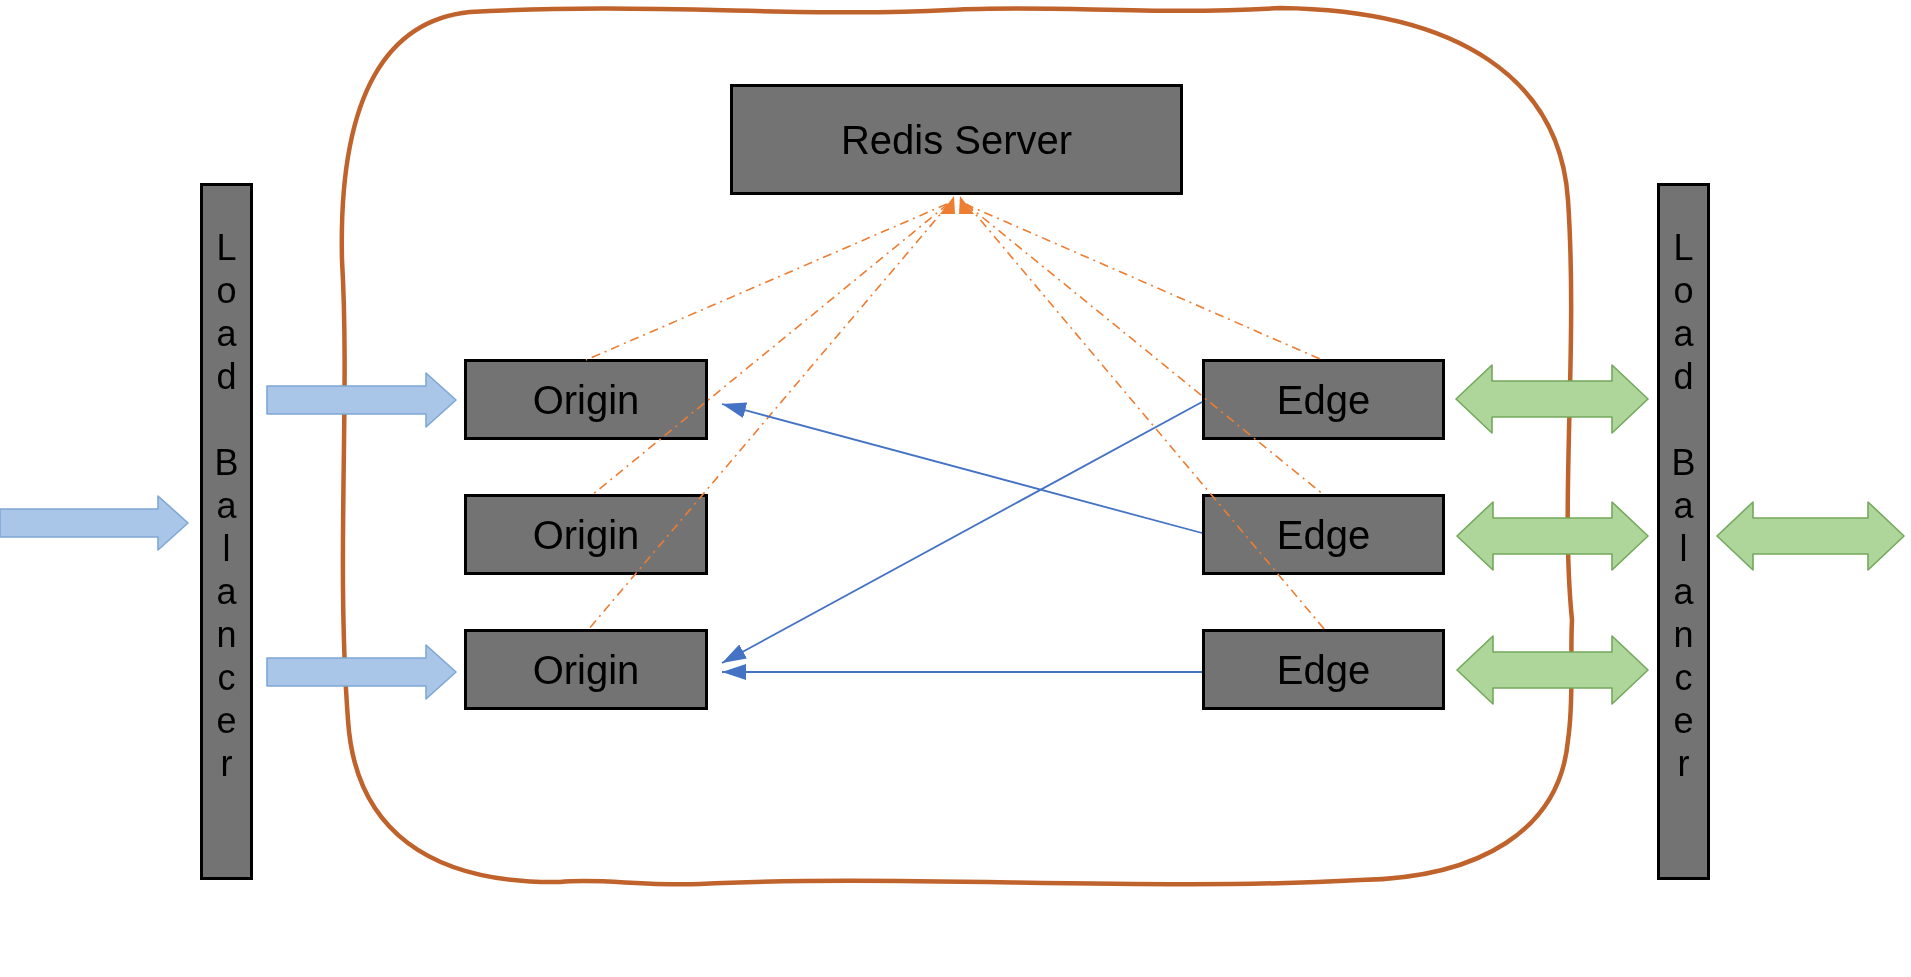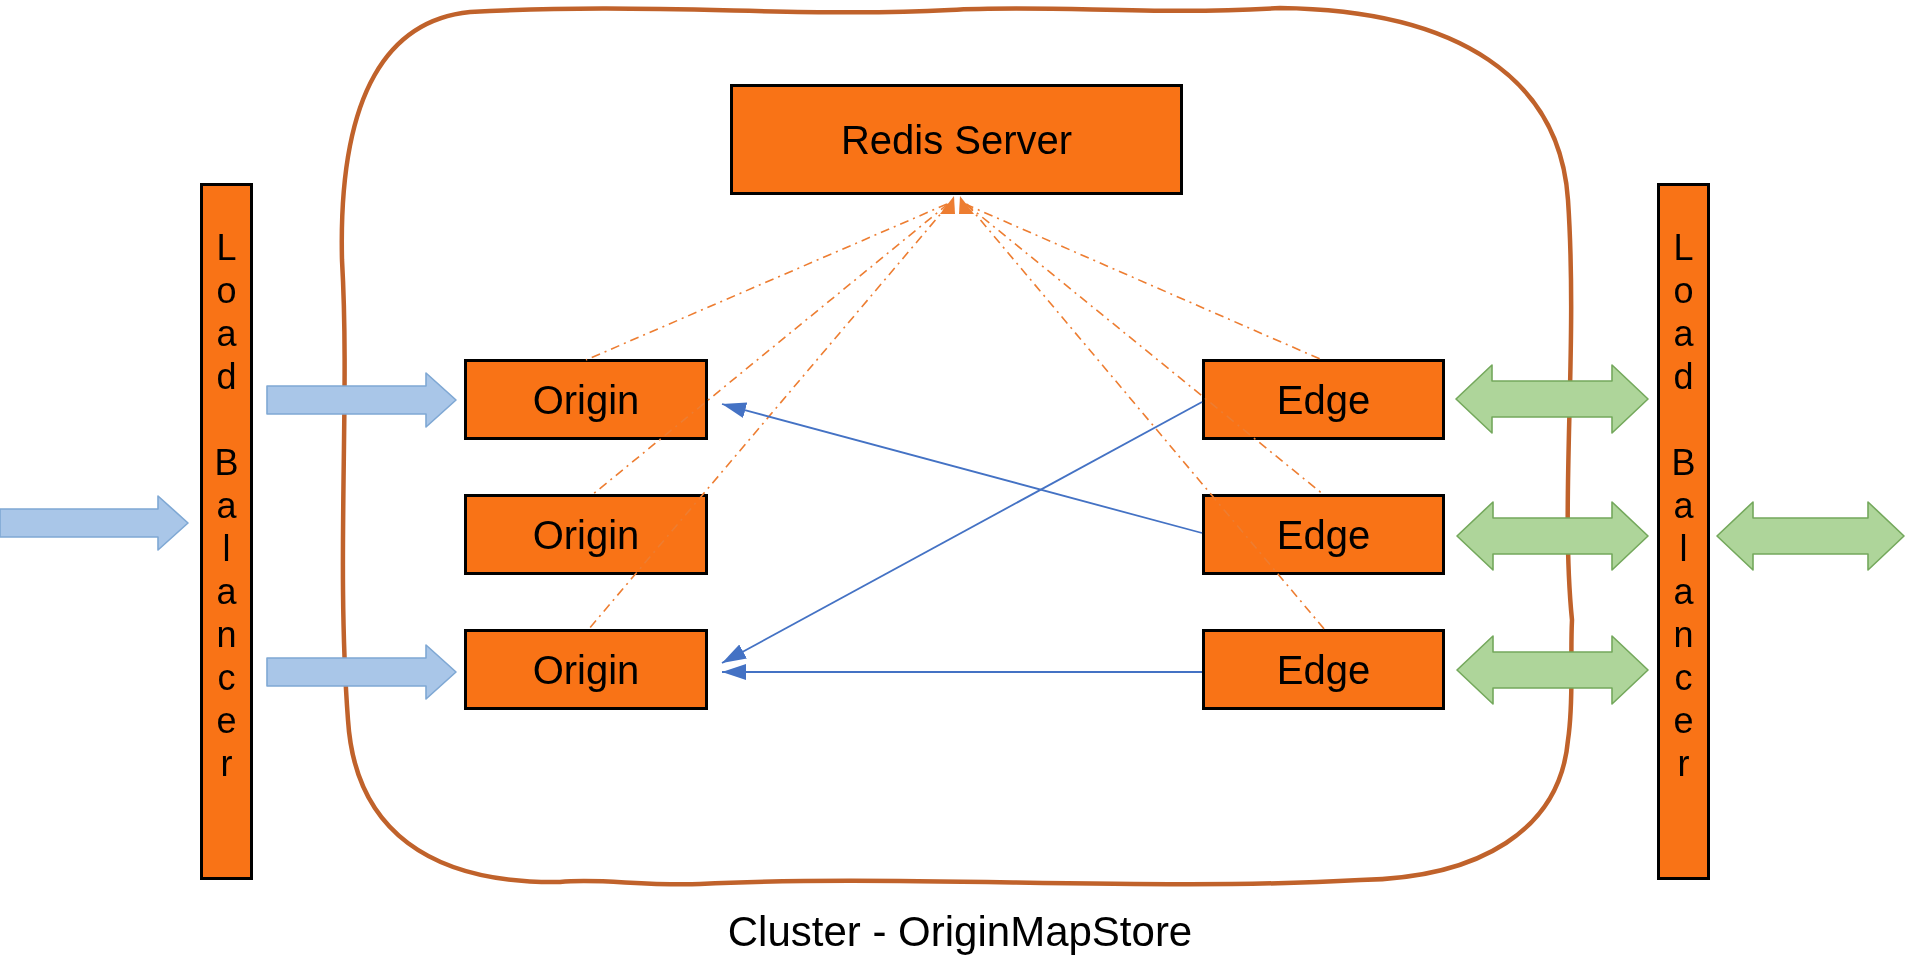--- a/index.html
+++ b/index.html
@@ -18,21 +18,21 @@
     position:relative;
     width:1911px;height:977px;
     background:#ffffff;
     font-family:"Liberation Sans", sans-serif;
     color:var(--text);
     overflow:hidden;
   }
   .box{
     position:absolute;
     box-sizing:border-box;
-    background:#f97316;
+    background:#737373;
     border:3px solid var(--box-border);
     display:flex;align-items:center;justify-content:center;
     font-size:40px;
     line-height:1;
     z-index:1;
   }
   .lb{
     font-size:36px;
     line-height:43px;
     white-space:pre-line;
@@ -113,21 +113,20 @@
 B
 a
 l
 a
 n
 c
 e
 r</span>
   </div>
 
-  <div class="caption">Cluster - OriginMapStore</div>
 
   <svg class="overlay" width="1911" height="977" viewBox="0 0 1911 977">
     <defs>
       <marker id="blueArrow" markerUnits="userSpaceOnUse" markerWidth="26" markerHeight="18" refX="24" refY="8" orient="auto">
         <path d="M0,0 L24,8 L0,16 Z" class="bluehead"></path>
       </marker>
     </defs>
 
     <path class="cluster-border" d="M470,12
          C650,2 800,18 950,10

